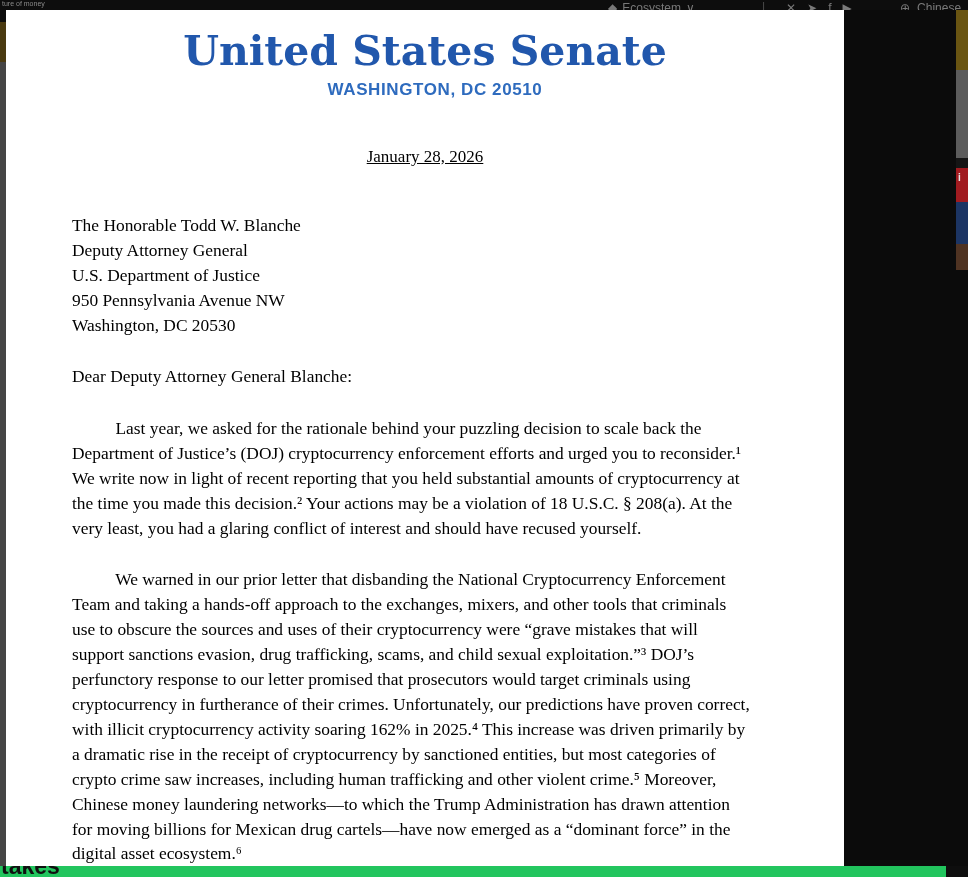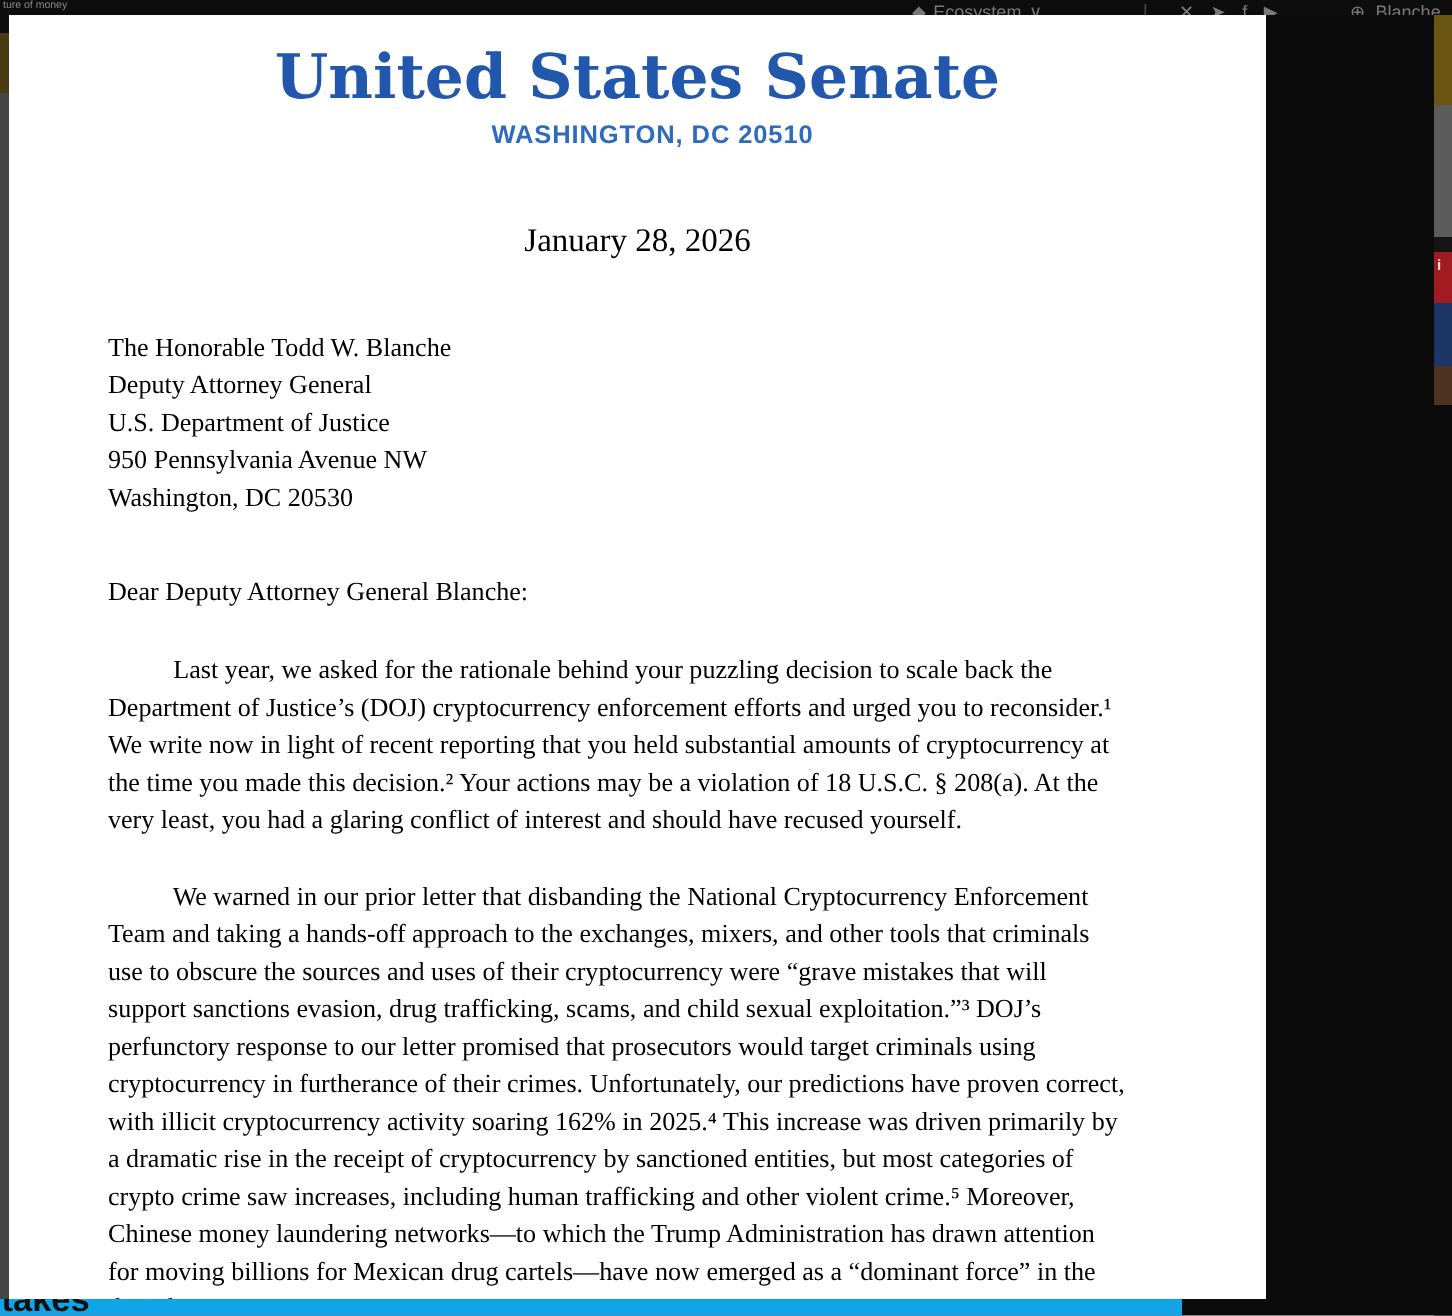--- a/index.html
+++ b/index.html
@@ -39,22 +39,22 @@
   .seg-gold2  { top: 0px;   height: 60px; background: #6a5512; }
   .seg-gray2  { top: 60px;  height: 88px; background: #5c5c5c; color: #1c1c1c; font: bold 11px "Liberation Sans", sans-serif; }
   .seg-gray2 span { position: absolute; left: 1px; top: 90px; }
   .seg-blk2   { top: 148px; height: 10px; background: #151515; }
   .seg-red2   { top: 158px; height: 34px; background: #a11b20; color: #e8e8e8; font: bold 10px "Liberation Sans", sans-serif; }
   .seg-red2 span { position: absolute; left: 2px; top: 4px; }
   .seg-navy2  { top: 192px; height: 42px; background: #1c3564; }
   .seg-brown2 { top: 234px; height: 26px; background: #4f3322; }
 
   .bottom-strip {
-    position: absolute; left: 0; top: 866px; width: 788px; height: 11px;
-    background: #0ea5e9; overflow: hidden; z-index: 3;
+    position: absolute; left: 0; top: 866px; width: 968px; height: 11px;
+    background: #22c55e; overflow: hidden; z-index: 3;
   }
   .bottom-strip .corner { position: absolute; left: 946px; top: 0; width: 22px; height: 11px; background: #0e0e0e; }
   .bottom-strip .takes {
     position: absolute; left: 1px; top: -13px;
     font: 900 23px "Liberation Sans", "DejaVu Sans", sans-serif;
     color: #101010; letter-spacing: 0px;
   }
 
   
   .page {
@@ -70,28 +70,28 @@
   }
   .letterhead-sub {
     margin-top: 8px; text-align: center;
     font-family: "Liberation Sans", "DejaVu Sans", sans-serif;
     font-weight: 700; font-size: 17px; letter-spacing: 0.6px;
     color: #2e6bbe;
     padding-left: 20px;
   }
   .date {
     margin-top: 47px; text-align: center;
-    font-size: 22px; color: #000;
+    font-size: 17px; color: #000; text-decoration: underline;
   }
   .letter-body { padding: 0 54px 0 66px; }
   .block {
     white-space: pre; font-size: 17.4px; line-height: 24.9px; color: #000;
   }
   .recipient  { margin-top: 46px; line-height: 25px; }
-  .salutation { margin-top: 38px; }
+  .salutation { margin-top: 26px; }
   .para       { margin-top: 27px; }
 </style>
 </head>
 <body>
 
 <div class="top-bar">
   <span class="tiny-tagline">ture of money</span>
   <span class="ecosystem">
       <span>◆</span>
       <span>Ecosystem</span>
@@ -99,21 +99,21 @@
     </span>
   <span class="divider">|</span>
   <span class="social">
     <span>✕</span>
     <span>➤</span>
     <span>f</span>
     <span>▶</span>
   </span>
   <span class="lang">
       <span>⊕</span>
-      <span>Blanche</span>
+      <span>Chinese</span>
     </span>
 </div>
 
 <div class="left-strip">
   <div class="seg-black"></div>
   <div class="seg-gold"></div>
 </div>
 
 <div class="right-strip">
   <div class="seg seg-gold2"></div>

